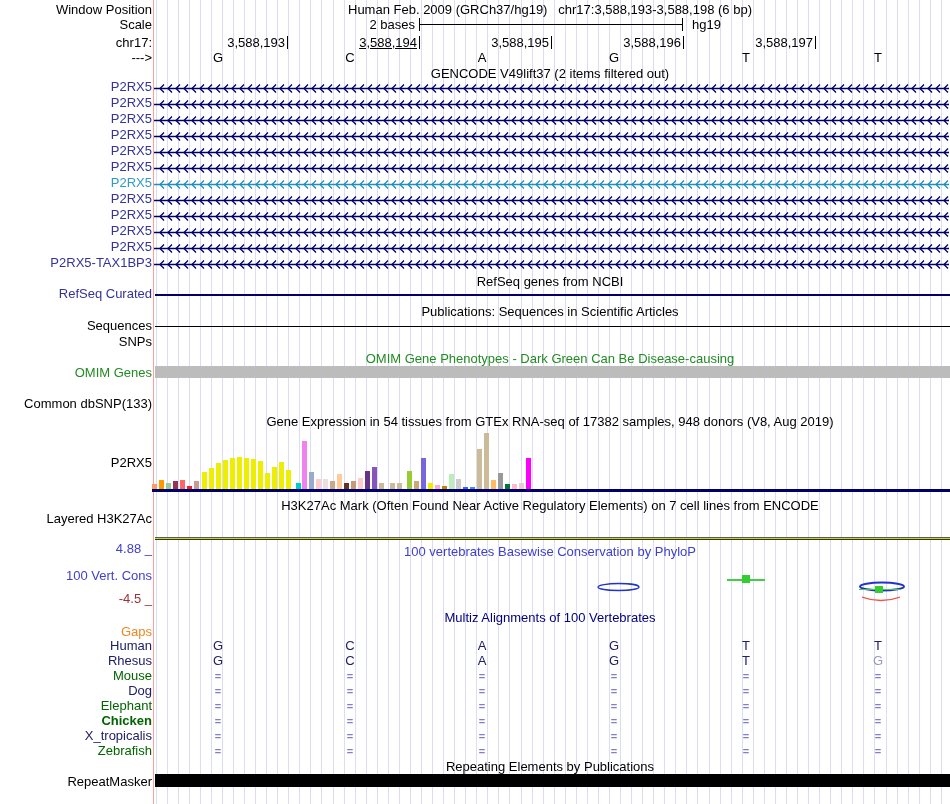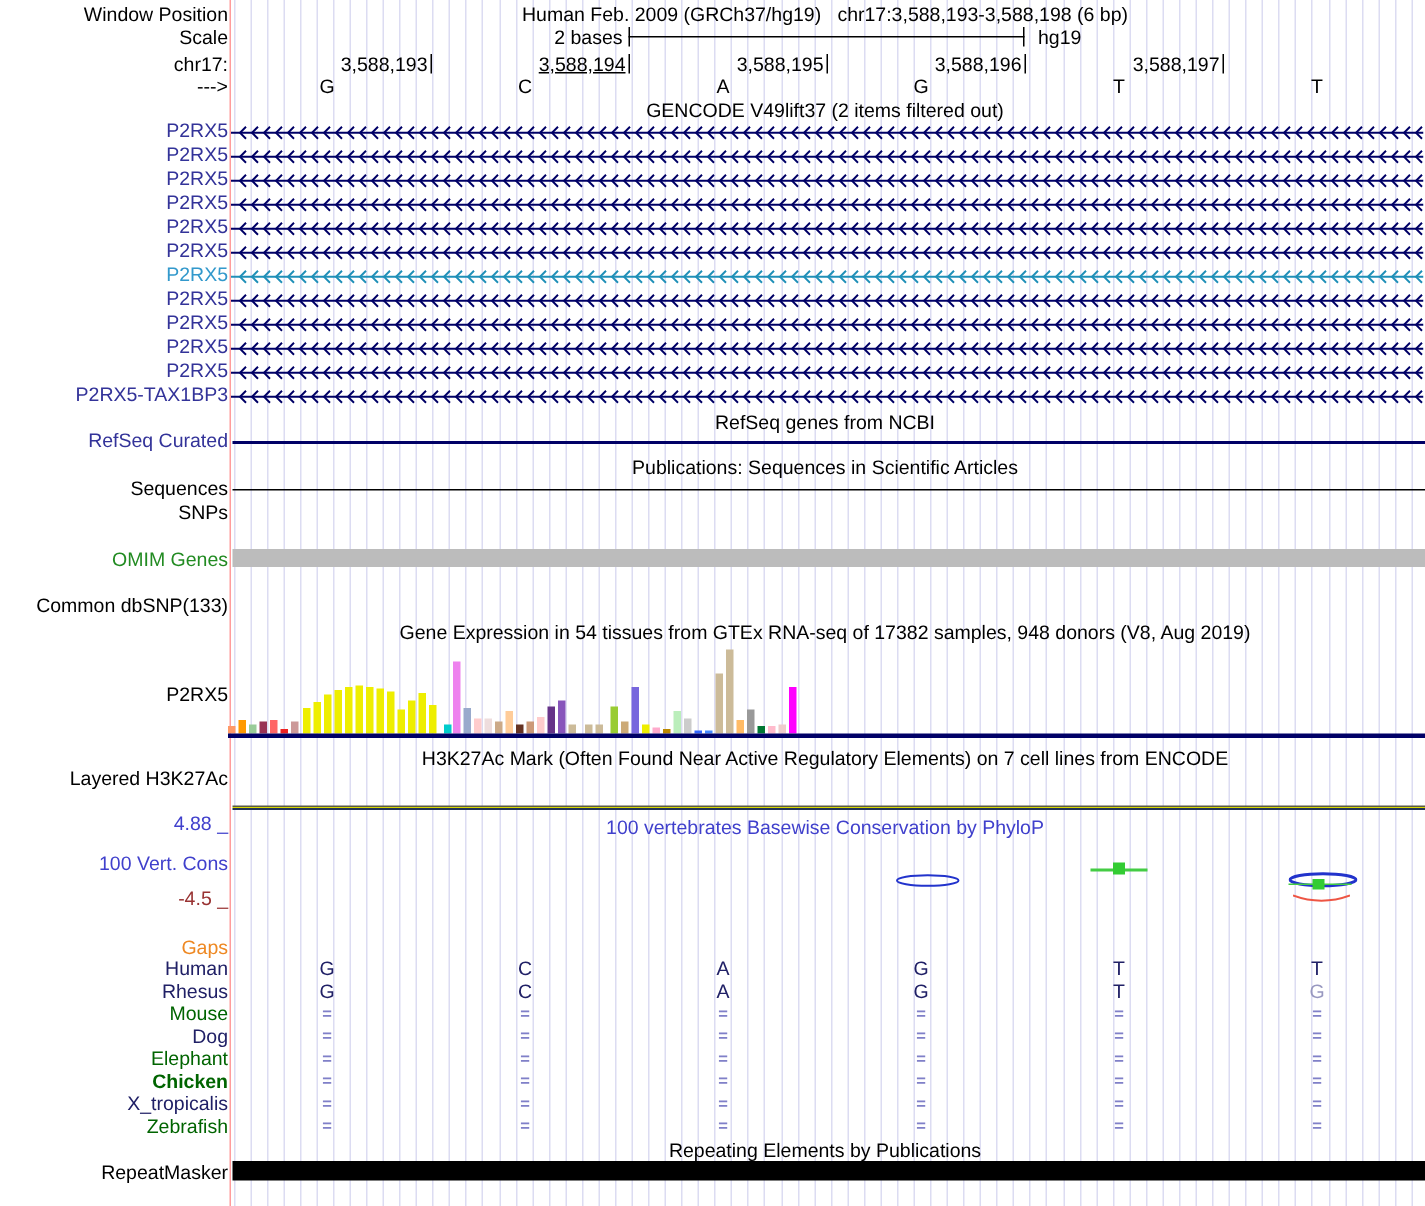--- a/index.html
+++ b/index.html
@@ -1384,20 +1384,21 @@
   <div class="ctr black" style="top:275px">RefSeq genes from NCBI</div>
   <div class="lbl navy" style="top:287px">RefSeq Curated</div>
   <div class="hline" style="left:155px;width:795px;top:294px;height:2px;background:#000066"></div>
 
   <div class="ctr black" style="top:305px">Publications: Sequences in Scientific Articles</div>
   <div class="lbl black" style="top:319px">Sequences</div>
   <div class="hline" style="left:155px;width:795px;top:326px;height:1px"></div>
 
   <div class="lbl black" style="top:335px">SNPs</div>
 
+  <div class="ctr green" style="top:352px">OMIM Gene Phenotypes - Dark Green Can Be Disease-causing</div>
   <div class="omim-bar"></div>
   <div class="lbl green" style="top:366px">OMIM Genes</div>
 
   <div class="lbl black" style="top:397px">Common dbSNP(133)</div>
 
   <div class="ctr black" style="top:415px">Gene Expression in 54 tissues from GTEx RNA-seq of 17382 samples, 948 donors (V8, Aug 2019)</div>
   <div class="lbl black" style="top:456px">P2RX5</div>
   <div id="gtex-bars">
       <div class="bar" style="left: 152px; width: 5px; top: 484px; height: 5px; background: rgb(255, 153, 102);"></div>
       <div class="bar" style="left: 159px; width: 5px; top: 480px; height: 9px; background: rgb(255, 153, 0);"></div>
@@ -1472,20 +1473,21 @@
       <div class="mark" style="left: 859px; top: 580px; width: 46px; height: 11px;"><svg width="46" height="11">
           <ellipse cx="23" cy="5.5" rx="22" ry="4" fill="none" stroke="#2233cc" stroke-width="2"></ellipse>
         </svg></div>
       <div class="mark" style="left: 859px; top: 589px; width: 42px; height: 1px; background: rgb(68, 204, 68);"></div>
       <div class="mark" style="left: 875px; top: 586px; width: 8px; height: 7px; background: rgb(51, 204, 51);"></div>
       <div class="mark" style="left: 862px; top: 592px; width: 38px; height: 8px;"><svg width="38" height="8">
           <path d="M0 1 Q 19 8 38 1" fill="none" stroke="#ee5544" stroke-width="1.3"></path>
         </svg></div>
     </div>
 
+  <div class="ctr mnavy" style="top:611px">Multiz Alignments of 100 Vertebrates</div>
   <div class="lbl orange" style="top:625px">Gaps</div>
   <div id="multiz-rows">
       <div class="lbl" style="top: 639px; color: rgb(32, 32, 102);">Human</div>
       <div class="base" style="left: 218px; top: 639px; color: rgb(32, 32, 102);">G</div>
       <div class="base" style="left: 350px; top: 639px; color: rgb(32, 32, 102);">C</div>
       <div class="base" style="left: 482px; top: 639px; color: rgb(32, 32, 102);">A</div>
       <div class="base" style="left: 614px; top: 639px; color: rgb(32, 32, 102);">G</div>
       <div class="base" style="left: 746px; top: 639px; color: rgb(32, 32, 102);">T</div>
       <div class="base" style="left: 878px; top: 639px; color: rgb(32, 32, 102);">T</div>
       <div class="lbl" style="top: 654px; color: rgb(32, 32, 102);">Rhesus</div>

